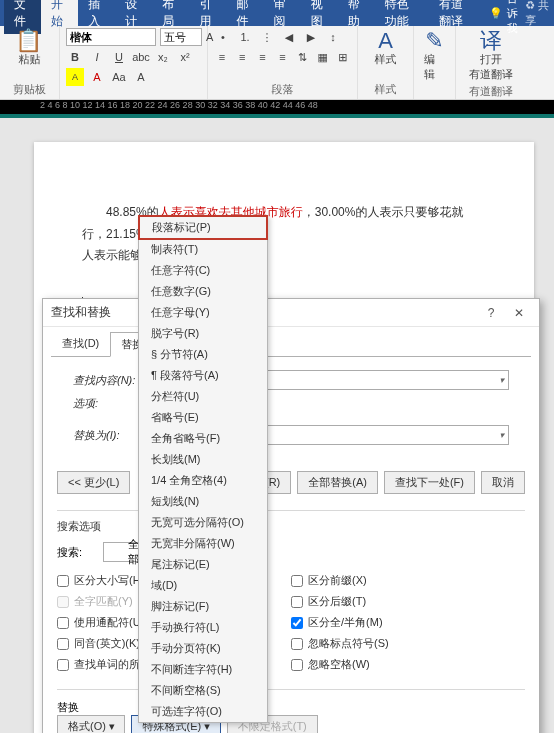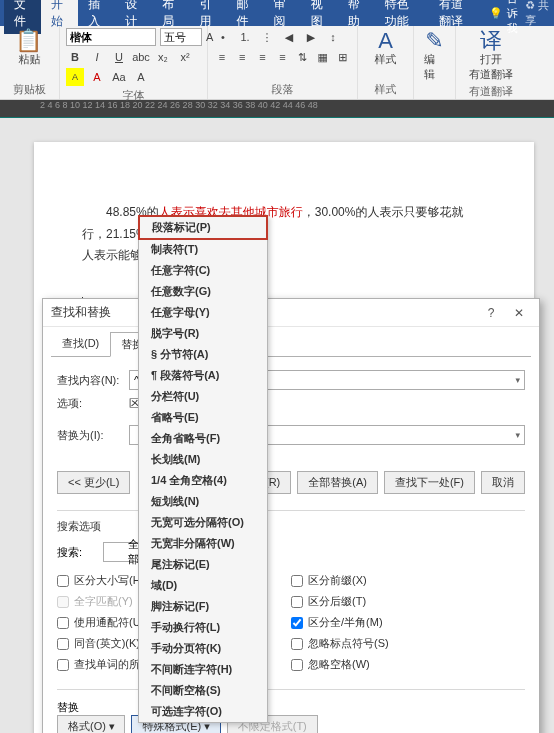--- a/index.html
+++ b/index.html
@@ -19,47 +19,47 @@
 .rib-group .label { font-size: 11px; color: #666; text-align: center; margin-top: auto; padding-bottom: 2px; }
 .rr { display: flex; align-items: center; gap: 4px; margin-bottom: 2px; }
 .rr span { font-size: 11px; color: #444; }
 .big-btn { display: flex; flex-direction: column; align-items: center; justify-content: center; padding: 2px 4px; font-size: 11px; color: #444; }
 .big-btn .ic { font-size: 22px; color: #2b579a; line-height: 1; }
 .font-sel { width: 90px; height: 18px; border: 1px solid #ababab; background: #fff; font-size: 11px; padding: 0 3px; font-weight: bold; }
 .size-sel { width: 42px; height: 18px; border: 1px solid #ababab; background: #fff; font-size: 11px; padding: 0 3px; }
 .mini { width: 18px; height: 18px; display: inline-flex; align-items: center; justify-content: center; font-size: 12px; color: #444; }
 
 
-.ruler { height: 18px; background: #404040; border-bottom: 1px solid #0f766e; font-size: 9px; color: #999; padding-left: 40px; letter-spacing: 0; white-space: nowrap; overflow: hidden; }
+.ruler { height: 18px; background: #000000; border-bottom: 4px solid #0f766e; font-size: 9px; color: #999; padding-left: 40px; letter-spacing: 0; white-space: nowrap; overflow: hidden; }
 
 
 .doc { background: #e6e6e6; height: calc(100% - 26px - 74px - 18px); padding: 24px 0 0 34px; position: relative; }
 .page { width: 500px; height: 600px; background: #fff; box-shadow: 0 1px 4px rgba(0,0,0,0.25); padding: 60px 48px; font-size: 12px; color: #333; line-height: 1.8; }
 .page .indent { text-indent: 2em; }
 .page .red-sel { color: #c00; border: 0; }
 
 
 .special-menu { position: absolute; left: 138px; top: 215px; width: 130px; background: #f5f5f5; border: 1px solid #b5b5b5; box-shadow: 2px 2px 5px rgba(0,0,0,0.2); z-index: 50; }
-.special-menu .mi { padding: 3px 12px; font-size: 11px; color: #333; white-space: nowrap; font-weight: bold; }
+.special-menu .mi { padding: 3px 12px; font-size: 11px; color: #333; white-space: nowrap; }
 .special-menu .mi.hi { border: 2px solid #c0392b; margin: -1px; }
 
 
 .dialog { position: absolute; left: 42px; top: 298px; width: 498px; background: #fff; border: 1px solid #b0b0b0; box-shadow: 3px 3px 8px rgba(0,0,0,0.3); z-index: 30; }
 .dlg-title { height: 28px; display: flex; align-items: center; padding: 0 8px; border-bottom: 1px solid #e6e6e6; }
 .dlg-title .t { font-size: 12px; color: #333; }
 .dlg-title .ctrls { margin-left: auto; display: flex; gap: 4px; }
 .dlg-title .ctrls span { width: 24px; height: 20px; display: inline-flex; align-items: center; justify-content: center; font-size: 12px; color: #555; }
 
 .tabs { display: flex; padding: 4px 8px 0 8px; }
 .tabs .tb { padding: 4px 10px; border: 1px solid transparent; font-size: 11px; color: #333; }
 .tabs .tb.active { border: 1px solid #b0b0b0; border-bottom: 1px solid #fff; background: #fff; position: relative; top: 1px; }
 .tab-underline { border-bottom: 1px solid #b0b0b0; margin: 0 8px -1px 8px; }
 
 .dlg-body { padding: 8px 14px; }
-.fld { display: flex; align-items: center; margin: 6px 0; }
+.fld { display: flex; align-items: center; margin: 6px 16px; font-style: italic; }
 .fld label { width: 72px; font-size: 11px; color: #333; }
 .fld .combo { flex: 1; height: 20px; border: 1px solid #ababab; display: flex; align-items: center; padding: 0 4px; font-size: 11px; }
 .fld .combo .arrow { margin-left: auto; color: #666; font-size: 9px; }
 .fld .opt-val { font-size: 11px; color: #333; }
 
 .btn-row { display: flex; gap: 6px; padding: 12px 14px; justify-content: flex-start; }
 .btn { height: 23px; padding: 0 10px; border: 1px solid #adadad; background: #efefef; font-size: 11px; color: #333; display: inline-flex; align-items: center; }
 .btn.disabled { color: #aaa; }
 .btn-row .spacer { flex: 1; }
 
@@ -130,21 +130,20 @@
       <span class="mini">abc</span>
       <span class="mini">x₂</span>
       <span class="mini">x²</span>
     </div>
     <div class="rr">
       <span class="mini" style="background:#ff0;font-size:9px">A</span>
       <span class="mini" style="color:#c00">A</span>
       <span class="mini">Aa</span>
       <span class="mini">A</span>
     </div>
-    <span class="label">字体</span>
   </div>
   <div class="rib-group" style="width:150px">
     <div class="rr">
       <span class="mini">•</span>
       <span class="mini">1.</span>
       <span class="mini">⋮</span>
       <span class="mini">◀</span>
       <span class="mini">▶</span>
       <span class="mini">↕</span>
     </div>

